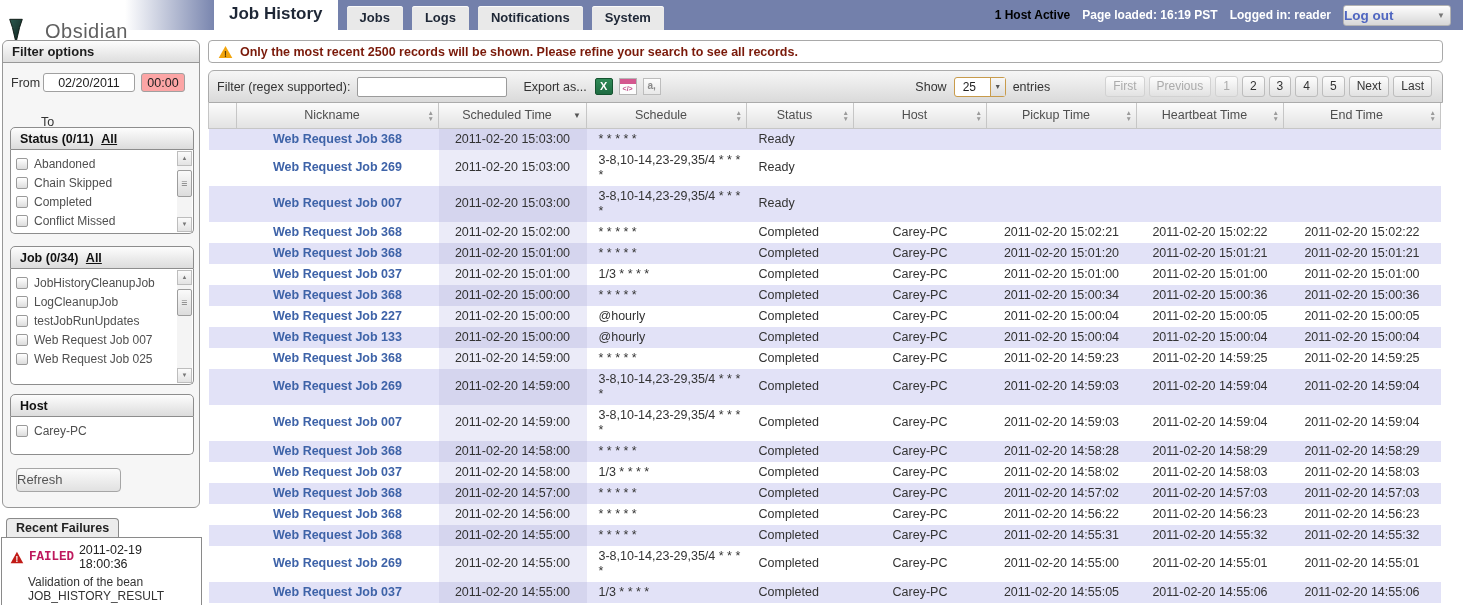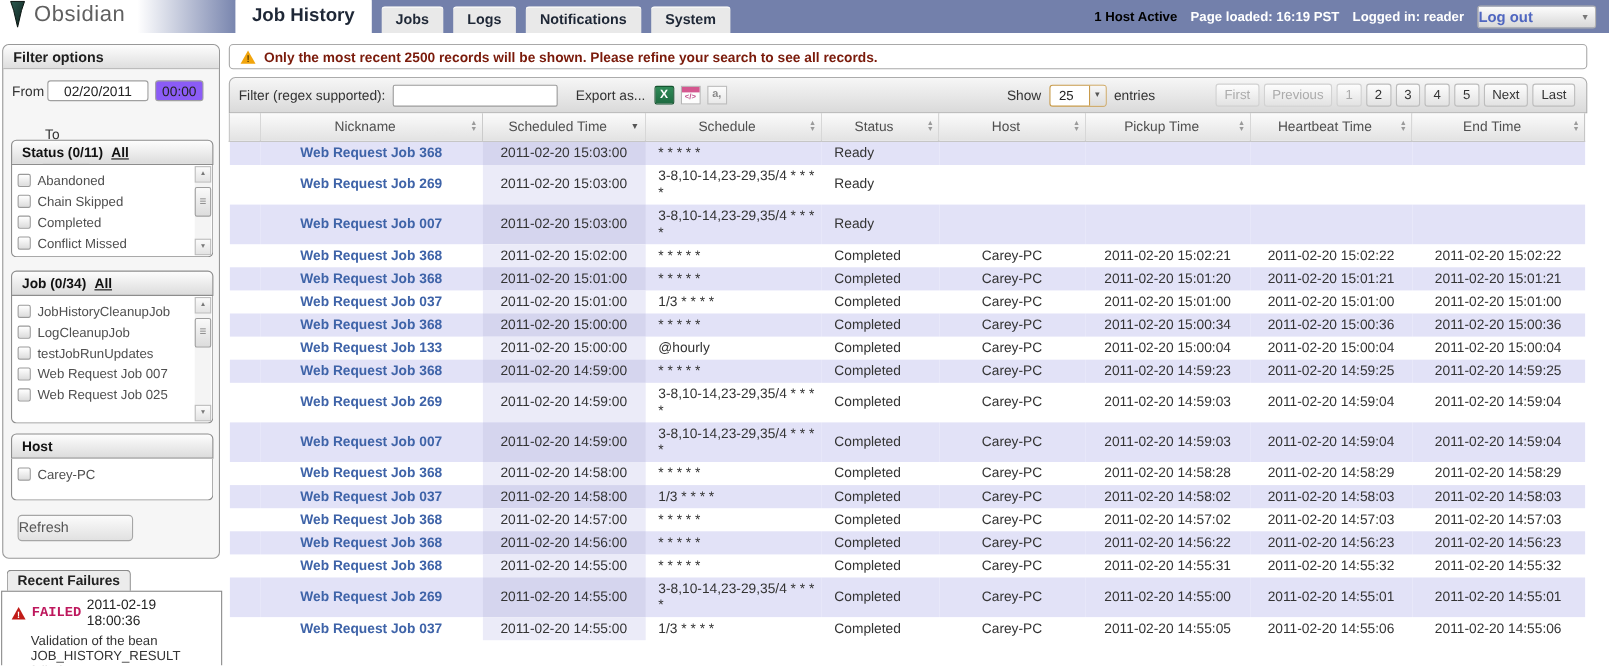--- a/index.html
+++ b/index.html
@@ -2,21 +2,21 @@
 <html style="--topbar: #7380ab; --row-stripe: #e2e2f7; --row-stripe-sorted: #d5d5ee; --row-white-sorted: #ebebf8; --link-blue: #3e63a8; --warning-text: #7a1a0a; --failed-red: #c11b17; --select-border: #c89b4b; --logout-text: #4f66c0;"><head>
 <meta charset="utf-8">
 <style>
   * { margin:0; padding:0; box-sizing:border-box; }
   html,body { width:1463px; height:605px; background:#fff; font-family:"Liberation Sans","DejaVu Sans",sans-serif; }
   .page { position:relative; width:1463px; height:605px; overflow:hidden; background:#fff; }
 
   
   .topbar { position:absolute; left:0; top:0; width:1463px; height:30px;
     background:linear-gradient(90deg,#ffffff 0,#ffffff 125px,var(--topbar,#7380ab) 218px,var(--topbar,#7380ab) 100%); }
-  .brand { position:absolute; left:7px; top:0; display:flex; align-items:center; gap:6px; }
+  .brand { position:absolute; left:7px; top:18px; display:flex; align-items:center; gap:20px; }
   .brand-name { font-size:20px; color:#606060; letter-spacing:.5px; }
   .tabbar { position:absolute; left:214px; bottom:0; display:flex; align-items:flex-end; gap:9px; }
   .tab { background:#e9e9e9; color:#1e2736; font-weight:bold; font-size:13px; padding:4px 13px 5px;
     border-radius:3px 3px 0 0; box-shadow:inset 0 1px 0 #fafafa; cursor:pointer; white-space:nowrap; }
   .tab.active { background:#ffffff; font-size:17px; padding:7px 15px 6px; border-radius:4px 4px 0 0; box-shadow:none; }
   .topbar-right { position:absolute; right:12px; top:0; height:30px; display:flex; align-items:center; gap:12px; }
   .hostactive { font-size:12px; font-weight:bold; color:#000; }
   .topinfo { font-size:12px; font-weight:bold; color:#fff; }
   .logout { width:108px; height:21px; border:1px solid #b2b2b2; border-radius:3px;
     background:linear-gradient(#fdfdfd,#d7d7d7); display:flex; align-items:center; cursor:pointer; }
@@ -27,21 +27,21 @@
   .sidebar { position:absolute; left:2px; top:40px; width:198px; height:468px; background:#f6f6f6;
     border:1px solid #989898; border-radius:6px; }
   .sidebar-title { height:22px; line-height:21px; padding:0 9px; font-size:13px; font-weight:bold; color:#1d1d1d;
     background:linear-gradient(#fdfdfd,#dedede); border-bottom:1px solid #989898; border-radius:6px 6px 0 0; }
   .daterow { position:absolute; left:8px; display:flex; align-items:center; }
   .daterow.from { top:32px; } .daterow.to { top:74px;flex-direction:column; }
   .datelabel { width:32px; font-size:12.5px; color:#333; }
   .dateinput { width:92px; height:19px; border:1px solid #a0a0a0; border-radius:3px; font-family:inherit;
     font-size:12.5px; color:#222; text-align:center; background:#fff; }
   .timeinput { width:44px; height:19px; margin-left:6px; border:1px solid #a0a0a0; border-radius:3px;
-    font-family:inherit; font-size:12.5px; color:#222; text-align:center; background:#8b5cf6; }
+    font-family:inherit; font-size:12.5px; color:#222; text-align:center; background:#fca5a5; }
   .fbox { position:absolute; left:7px; width:184px; }
   .fbox.status { top:86px; } .fbox.job { top:205px; } .fbox.host { top:353px; }
   .fbox-head { height:23px; line-height:22px; padding:0 9px; background:linear-gradient(#fdfdfd,#dcdcdc);
     border:1px solid #8d8d8d; border-radius:5px 5px 0 0; font-size:12.5px; font-weight:bold; color:#111; }
   .fbox-head .all { margin-left:4px; text-decoration:underline; color:#111; cursor:pointer; }
   .fbox-body { position:relative; background:#fff; border:1px solid #8d8d8d; border-top:none;
     border-radius:0 0 5px 5px; overflow:hidden; }
   .fbox.status .fbox-body { height:84px; } .fbox.job .fbox-body { height:116px; } .fbox.host .fbox-body { height:38px; }
   .fbox-body ul { list-style:none; padding:4px 0 0 5px; }
   .fitem { display:flex; align-items:center; height:19px; }
@@ -429,20 +429,31 @@
             <td class="c2">2011-02-20 15:00:00</td>
             <td class="c3">* * * * *</td>
             <td class="c4">Completed</td>
             <td class="c5">Carey-PC</td>
             <td class="c6">2011-02-20 15:00:34</td>
             <td class="c7">2011-02-20 15:00:36</td>
             <td class="c8">2011-02-20 15:00:36</td>
           </tr>
           <tr class="row">
             <td class="c0"></td>
+            <td class="c1"><span class="joblink">Web Request Job 227</span></td>
+            <td class="c2">2011-02-20 15:00:00</td>
+            <td class="c3">@hourly</td>
+            <td class="c4">Completed</td>
+            <td class="c5">Carey-PC</td>
+            <td class="c6">2011-02-20 15:00:04</td>
+            <td class="c7">2011-02-20 15:00:05</td>
+            <td class="c8">2011-02-20 15:00:05</td>
+          </tr>
+          <tr class="row">
+            <td class="c0"></td>
             <td class="c1"><span class="joblink">Web Request Job 133</span></td>
             <td class="c2">2011-02-20 15:00:00</td>
             <td class="c3">@hourly</td>
             <td class="c4">Completed</td>
             <td class="c5">Carey-PC</td>
             <td class="c6">2011-02-20 15:00:04</td>
             <td class="c7">2011-02-20 15:00:04</td>
             <td class="c8">2011-02-20 15:00:04</td>
           </tr>
           <tr class="row">

